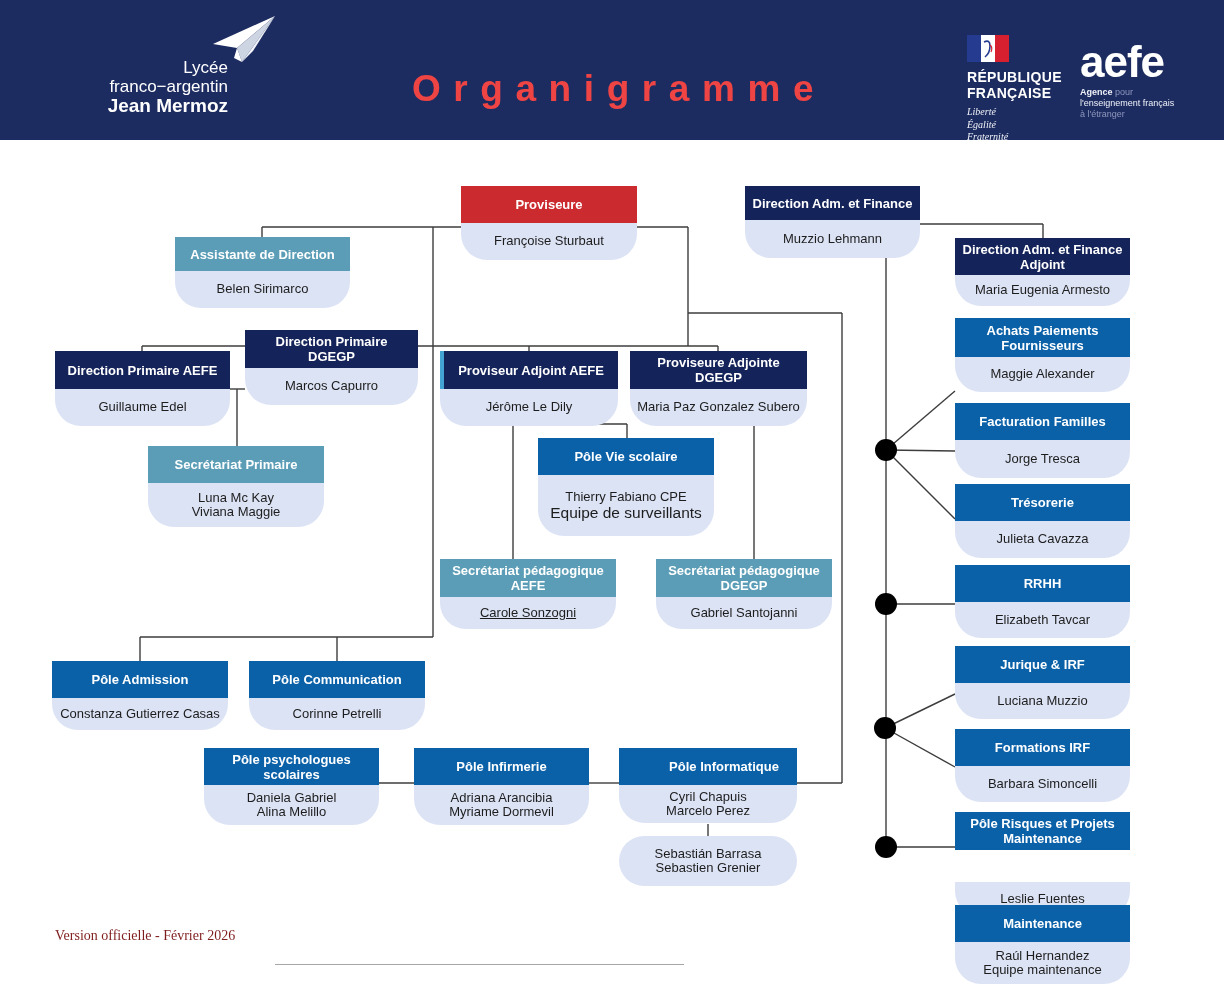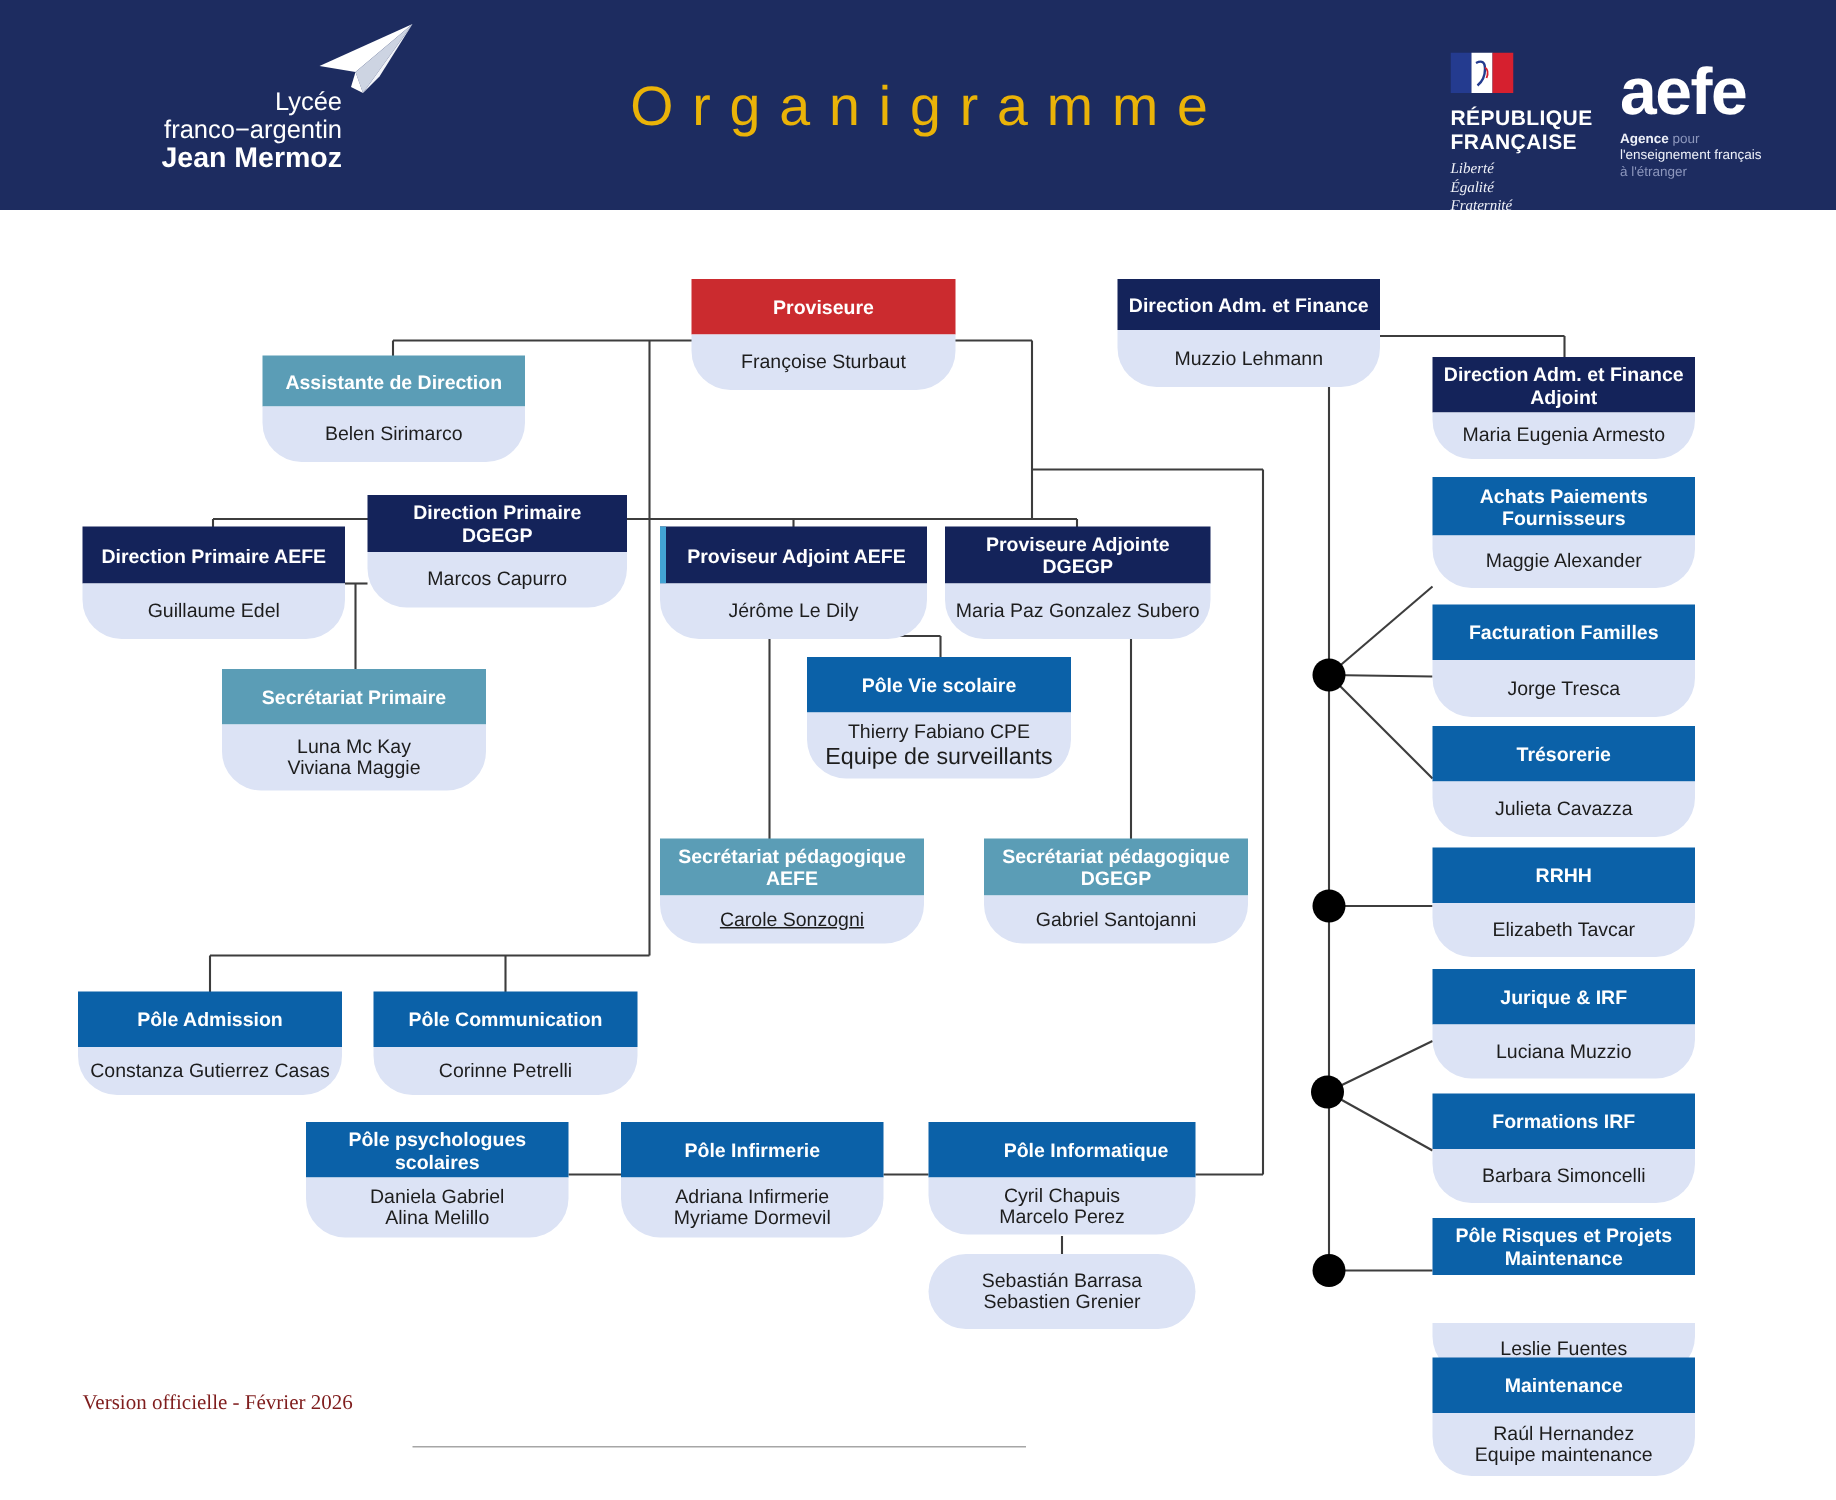--- a/index.html
+++ b/index.html
@@ -3,22 +3,22 @@
 <meta charset="utf-8">
 <style>
   html,body{margin:0;padding:0;background:#fff;}
   #board{position:relative;width:1224px;height:1000px;background:#ffffff;overflow:hidden;
          font-family:"Liberation Sans","DejaVu Sans",sans-serif;}
   
   #band{position:absolute;left:0;top:0;width:1224px;height:140px;background:var(--band);}
   #logo-text{position:absolute;right:996px;top:58px;text-align:right;color:#fff;line-height:19px;font-size:17px;}
   #logo-text .l3{font-weight:bold;font-size:19px;}
   #plane{position:absolute;left:211px;top:14px;}
-  #main-title{position:absolute;left:619px;top:50px;transform:translateX(-50%);
-              color:#eab308;font-size:37px;font-weight:normal;letter-spacing:0.34em;white-space:nowrap;}
+  #main-title{position:absolute;left:619px;top:68px;transform:translateX(-50%);
+              color:#ef4444;font-size:37px;font-weight:bold;letter-spacing:0.34em;white-space:nowrap;}
   #rf{position:absolute;left:967px;top:35px;color:#fff;}
   #rf .rf-name{font-weight:bold;font-size:14px;line-height:15.5px;letter-spacing:.3px;margin-top:4px;}
   #rf .motto{font-family:"Liberation Serif","DejaVu Serif",serif;font-style:italic;font-size:10px;line-height:12.5px;margin-top:5px;color:#f0f2f8;}
   #aefe{position:absolute;left:1080px;top:40px;color:#fff;}
   #aefe .word{font-size:44px;font-weight:bold;line-height:44px;letter-spacing:-1px;}
   #aefe .tag{font-size:9px;line-height:11px;margin-top:3px;color:#eef1f9;}
   #aefe .dim{color:#8d97bd;}
   
   .card{position:absolute;z-index:2;}
   .hd{display:flex;align-items:center;justify-content:center;text-align:center;
@@ -179,21 +179,21 @@
       </div>
       <div class="card" style="left: 148px; top: 446px; width: 176px;">
         <div class="hd teal" style="height: 37px;">Secrétariat Primaire</div>
         <div class="bd" style="height: 44px;">
           <div>Luna Mc Kay</div>
           <div>Viviana Maggie</div>
         </div>
       </div>
       <div class="card" style="left: 538px; top: 438px; width: 176px;">
         <div class="hd blue" style="height: 37px;">Pôle Vie scolaire</div>
-        <div class="bd" style="height: 44px;">
+        <div class="bd" style="height: 61px;">
           <div>Thierry Fabiano CPE</div>
           <div class="em">Equipe de surveillants</div>
         </div>
       </div>
       <div class="card" style="left: 440px; top: 559px; width: 176px;">
         <div class="hd teal" style="height: 38px;">Secrétariat pédagogique
 AEFE</div>
         <div class="bd" style="height: 32px; text-decoration: underline;">
           <div>Carole Sonzogni</div>
         </div>
@@ -221,21 +221,21 @@
         <div class="hd blue" style="height: 37px;">Pôle psychologues
 scolaires</div>
         <div class="bd" style="height: 40px;">
           <div>Daniela Gabriel</div>
           <div>Alina Melillo</div>
         </div>
       </div>
       <div class="card" style="left: 414px; top: 748px; width: 175px;">
         <div class="hd blue" style="height: 37px;">Pôle Infirmerie</div>
         <div class="bd" style="height: 40px;">
-          <div>Adriana Infirmerie</div>
+          <div>Adriana Arancibia</div>
           <div>Myriame Dormevil</div>
         </div>
       </div>
       <div class="card" style="left: 619px; top: 748px; width: 178px;">
         <div class="hd blue" style="height: 37px; padding-left: 32px;">Pôle Informatique</div>
         <div class="bd" style="height: 38px;">
           <div>Cyril Chapuis</div>
           <div>Marcelo Perez</div>
         </div>
       </div>

